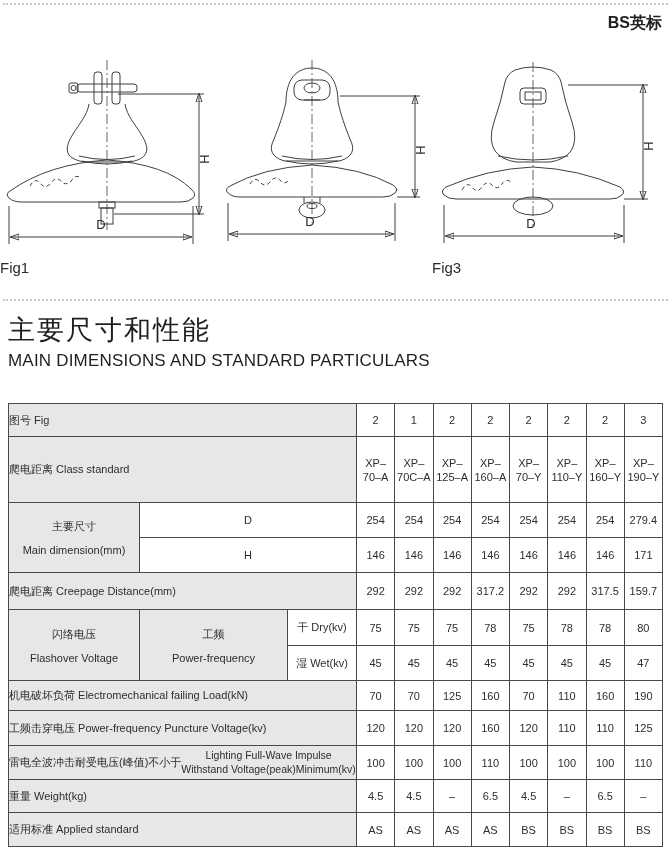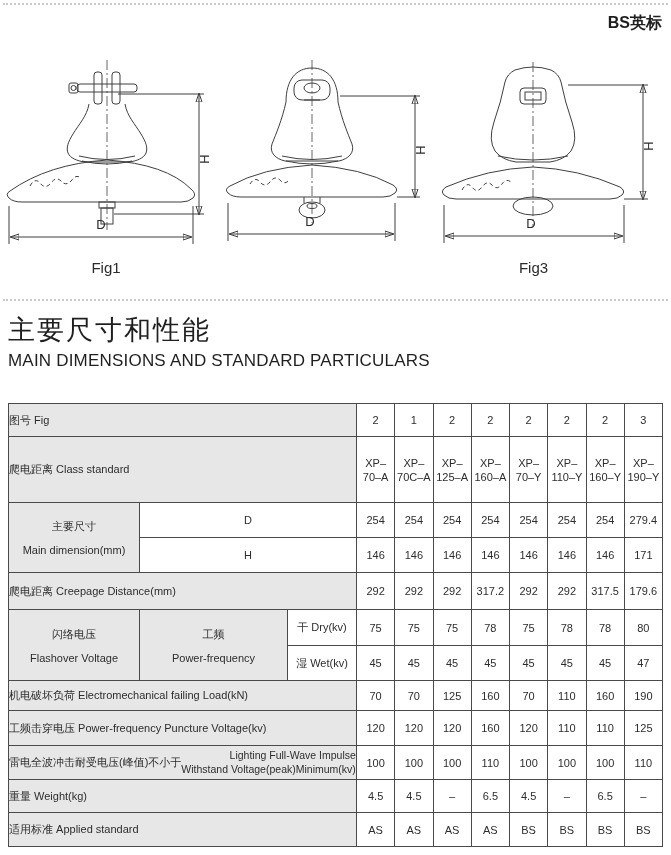--- a/index.html
+++ b/index.html
@@ -10,21 +10,21 @@
   }
   .dotted { position:absolute; left:3px; right:3px; height:0; border-top:2px dotted #c9c9c9; }
   .dotted-top { top:3px; }
   .dotted-mid { top:299px; }
 
   .brand-tag { position:absolute; top:13px; right:9px; font-size:16px; font-weight:bold; color:#1e1e1e; }
 
   .figures { position:absolute; top:58px; left:0; width:671px; height:230px; display:flex; }
   .figblock { position:relative; }
   .figblock svg { display:block; }
-  .figcaption { text-align:center; font-size:15px; color:#2b2b2b; margin-top:4px; }
+  .figcaption { font-size:15px; color:#2b2b2b; margin-top:4px; }
   .figblock.f2 .figcaption { margin-right:20px; }
   .figblock.f3 .figcaption { margin-right:36px; }
 
   .draw path, .draw line, .draw rect, .draw ellipse, .draw polyline {
     fill:none; stroke:#3f3f3f; stroke-width:1;
   }
   .draw .cl { stroke:#666; stroke-dasharray:10 3 2 3; }
   .draw .sq { stroke-dasharray:4 3; }
   .draw text { fill:#2b2b2b; font-size:13px; font-family:"Liberation Sans",sans-serif; stroke:none; }
 
@@ -39,21 +39,21 @@
     border:1px solid #4a4a4a; font-size:11px; color:#2d2d2d; padding:0;
     vertical-align:middle; overflow:hidden;
   }
   td.lbl { background:#e7e7e7; text-align:left; padding-left:11px; }
   td.lbl.ctr { text-align:center; padding-left:0; }
   td.lbl.ctr div { margin:10px 0; }
   td.wht { background:#ffffff; text-align:center; }
   td.v { background:#ffffff; text-align:center; }
   td.v div { margin:2px 0; }
   .imp-wrap { display:flex; align-items:center; }
-  .imp-en { font-size:10.5px; line-height:1.3; text-align:right; }
+  .imp-en { font-size:10.5px; line-height:1.3; text-align:center; }
 </style>
 </head>
 <body>
 
 <div class="dotted dotted-top"></div>
 <div class="brand-tag">BS英标</div>
 
 <div class="figures">
 
   <div class="figblock f1">
@@ -234,21 +234,21 @@
       </tr>
     <tr style="height:37px">
       <td class="lbl" colspan="3">爬电距离 Creepage Distance(mm)</td>
     <td class="v">292</td>
         <td class="v">292</td>
         <td class="v">292</td>
         <td class="v">317.2</td>
         <td class="v">292</td>
         <td class="v">292</td>
         <td class="v">317.5</td>
-        <td class="v">179.6</td>
+        <td class="v">159.7</td>
       </tr>
     <tr style="height:36px">
       <td class="lbl ctr" rowspan="2">
         <div>闪络电压</div>
         <div>Flashover Voltage</div>
       </td>
       <td class="lbl ctr" rowspan="2">
         <div>工频</div>
         <div>Power-frequency</div>
       </td>

